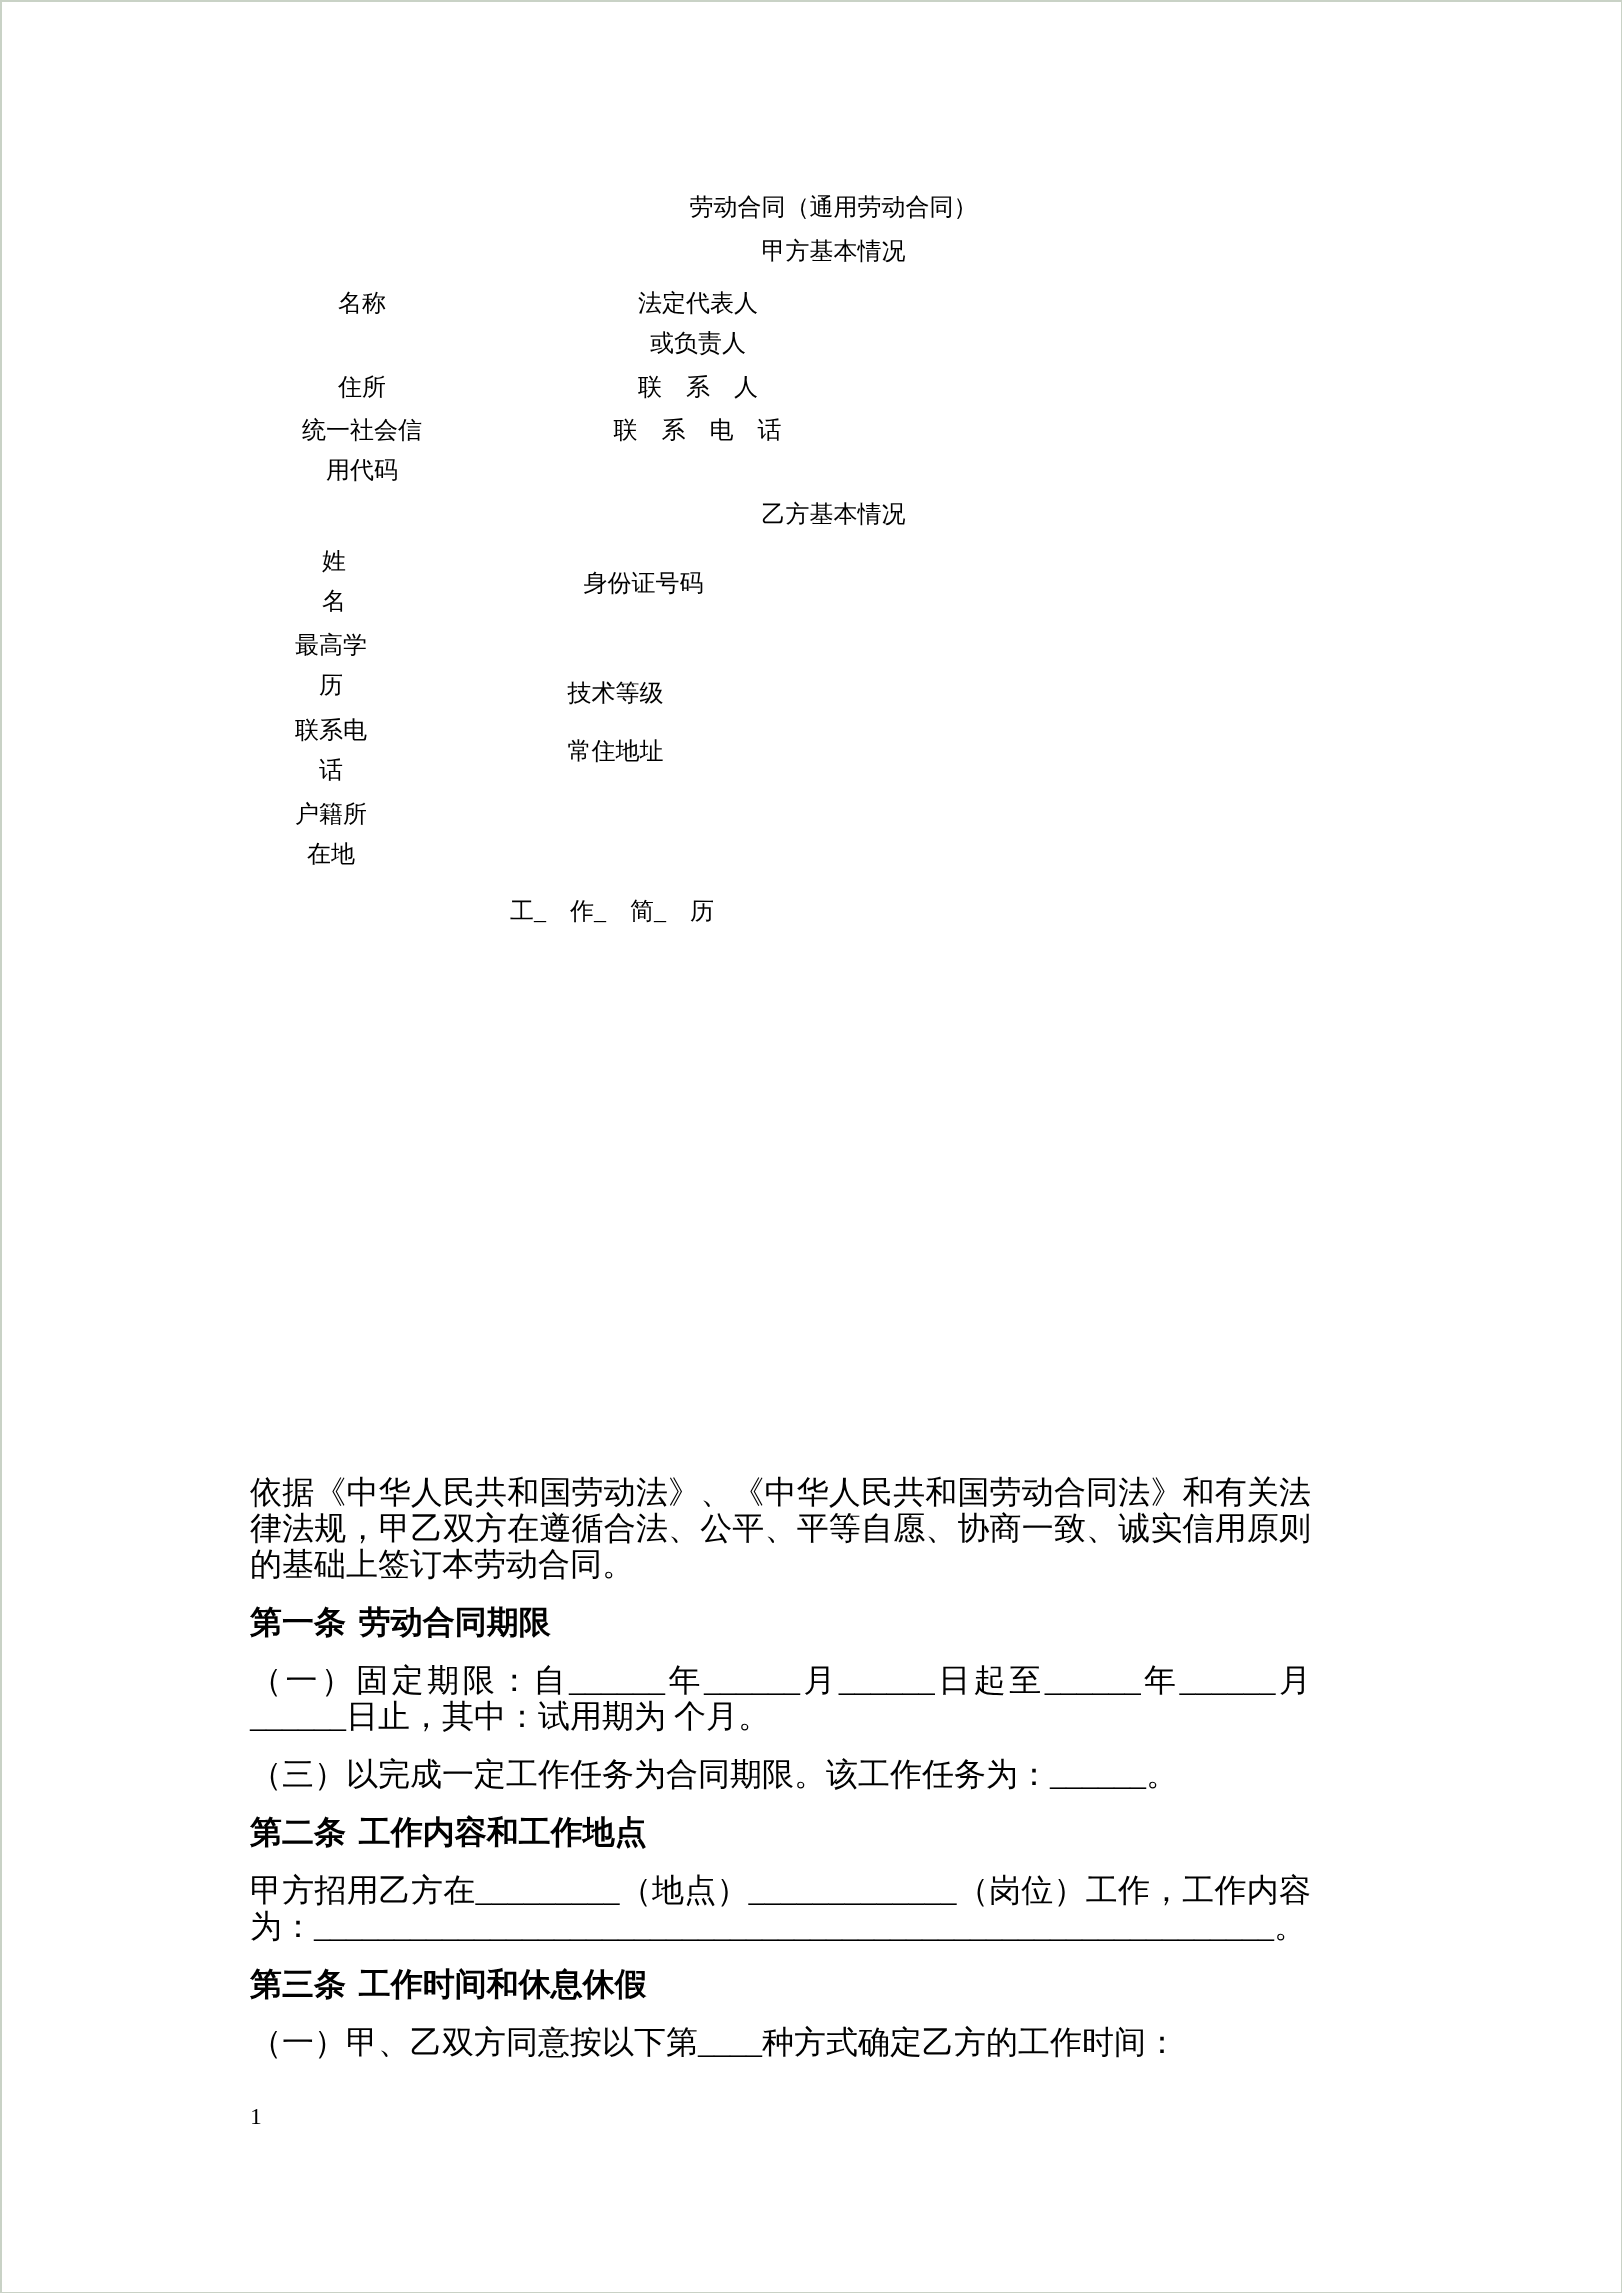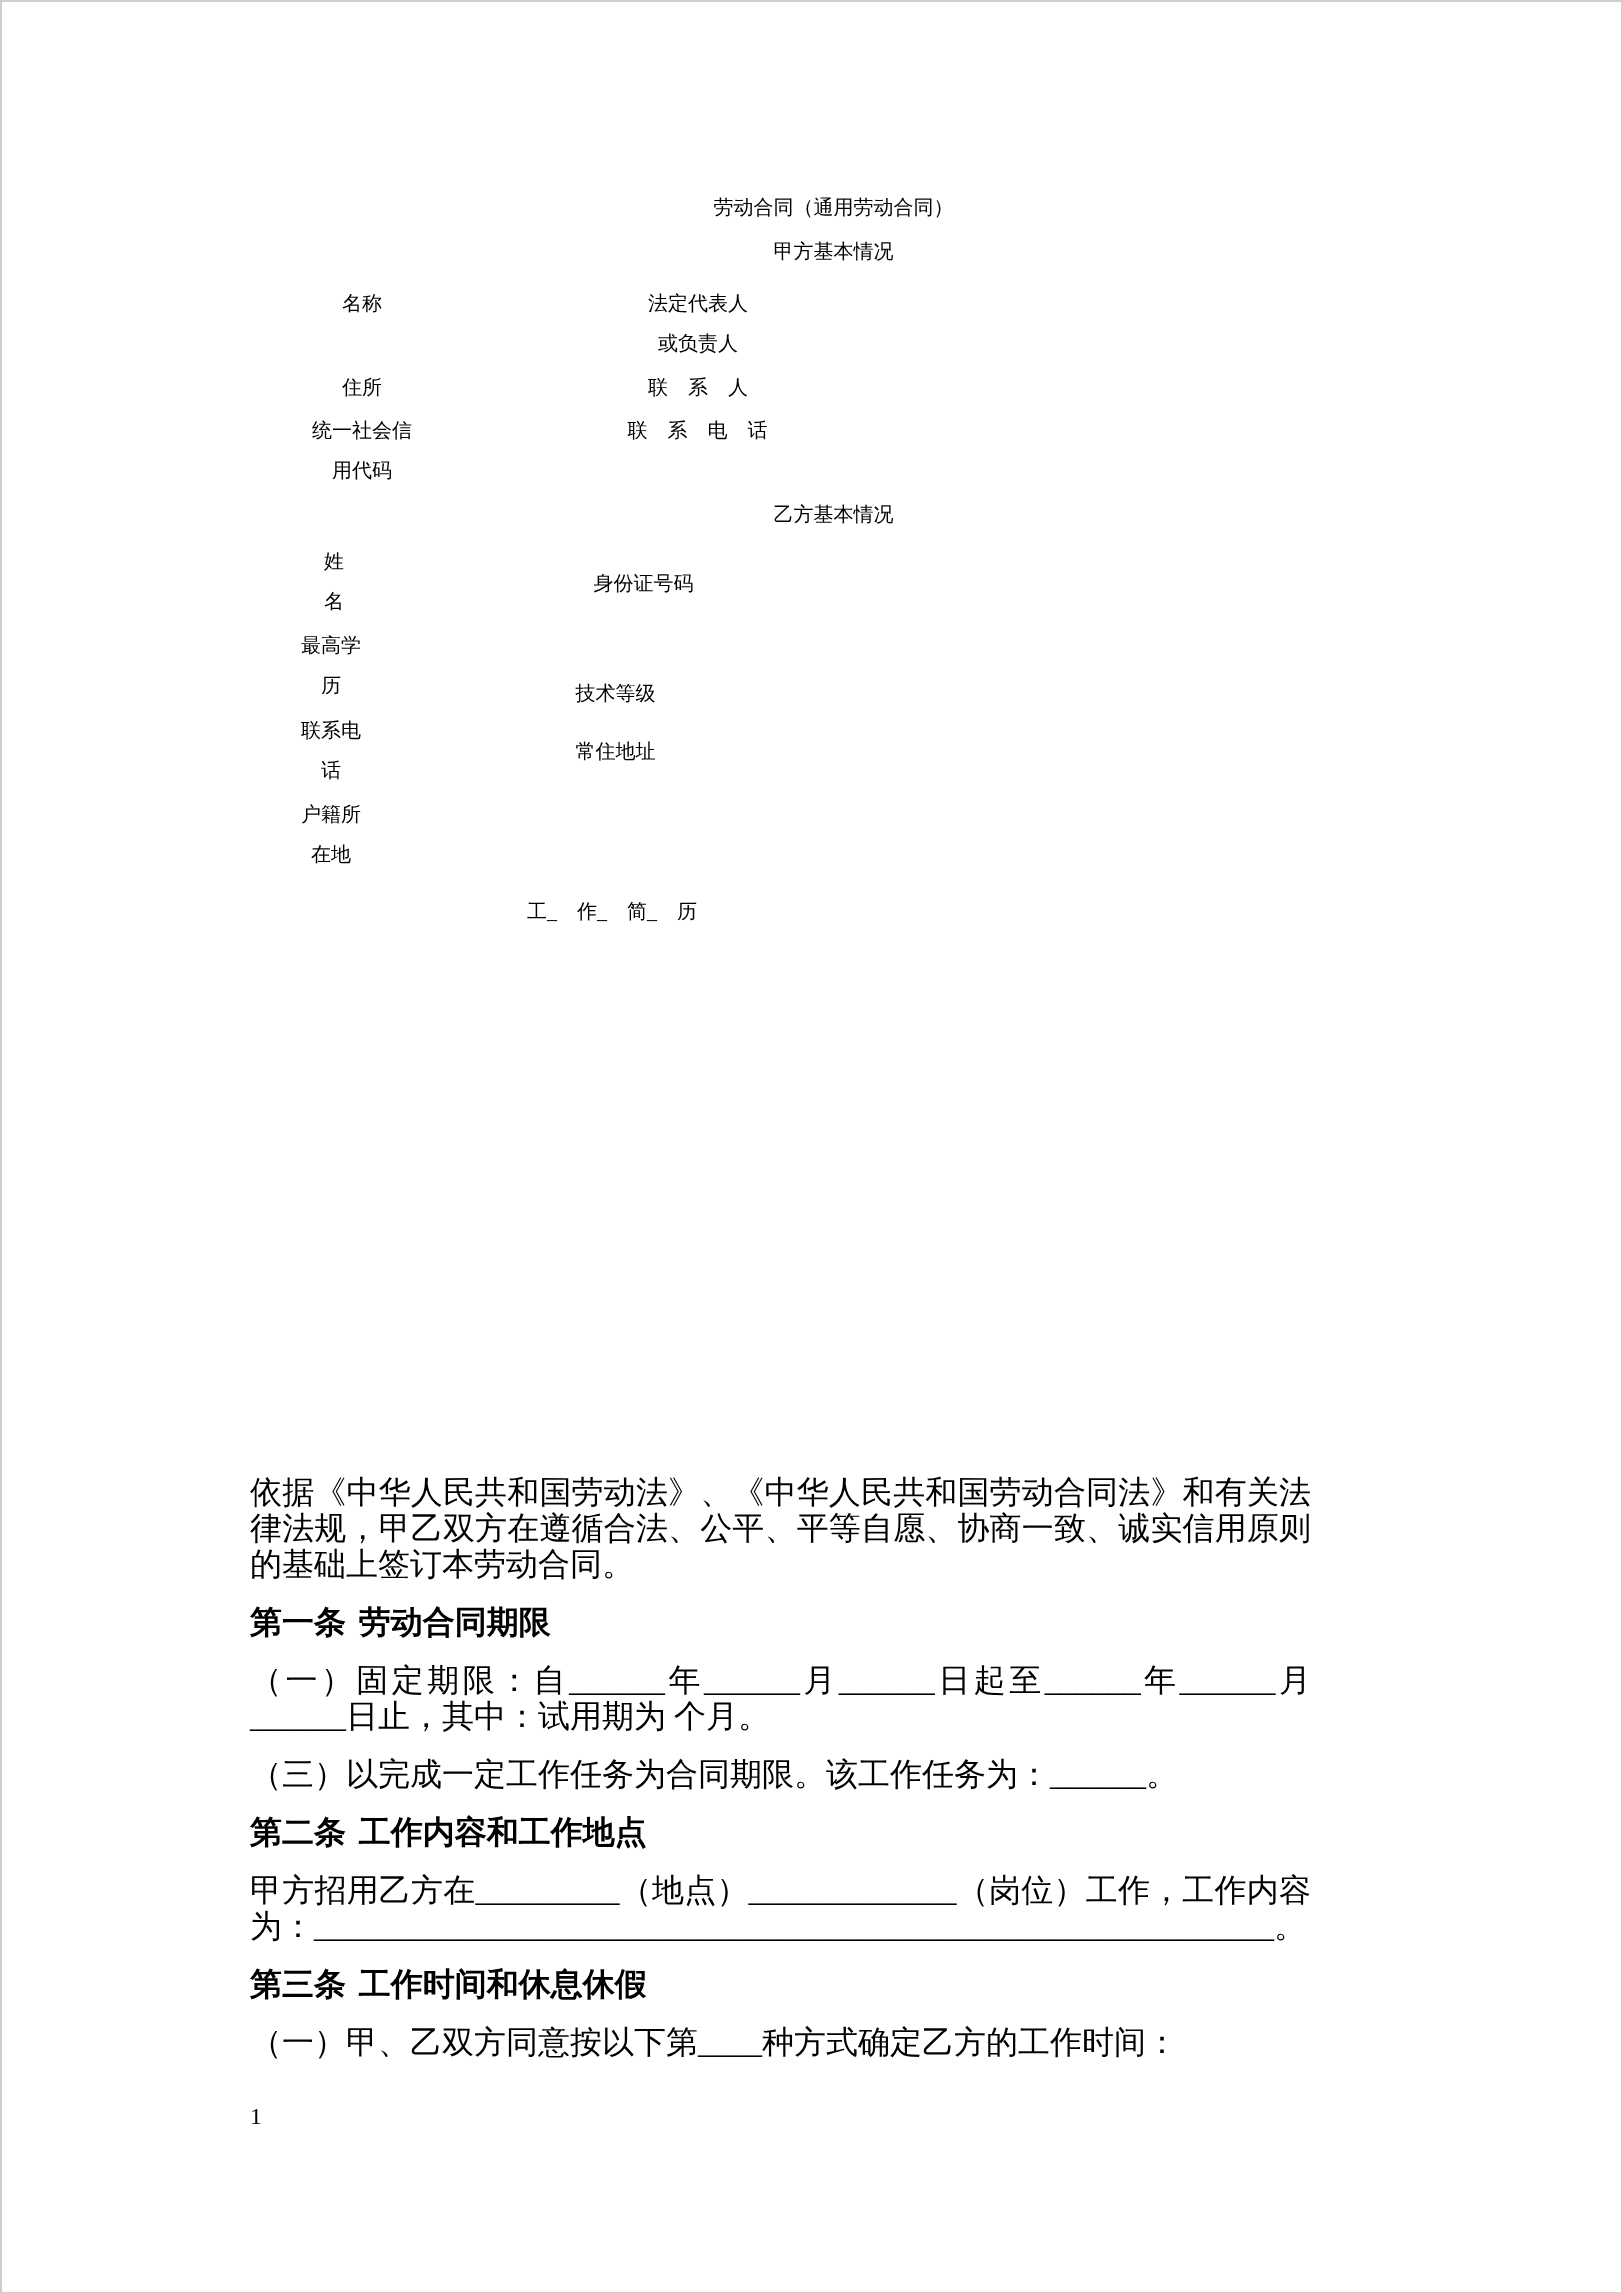--- a/index.html
+++ b/index.html
@@ -10,21 +10,21 @@
     height: 2294px;
     background: #ffffff;
     border: 2.7px solid #c9d2c6;
     overflow: hidden;
     font-family: "Liberation Serif", "DejaVu Serif", serif;
     color: #000000;
   }
   
   .cell {
     position: absolute;
-    font-size: 20px;
+    font-size: 24px;
     line-height: 40px;
     text-align: center;
     white-space: pre-line;
     padding-left: 44px;
   }
   .centered { left: 0; width: 100%; }
   
   .body-area {
     position: absolute;
     left: 248px;

